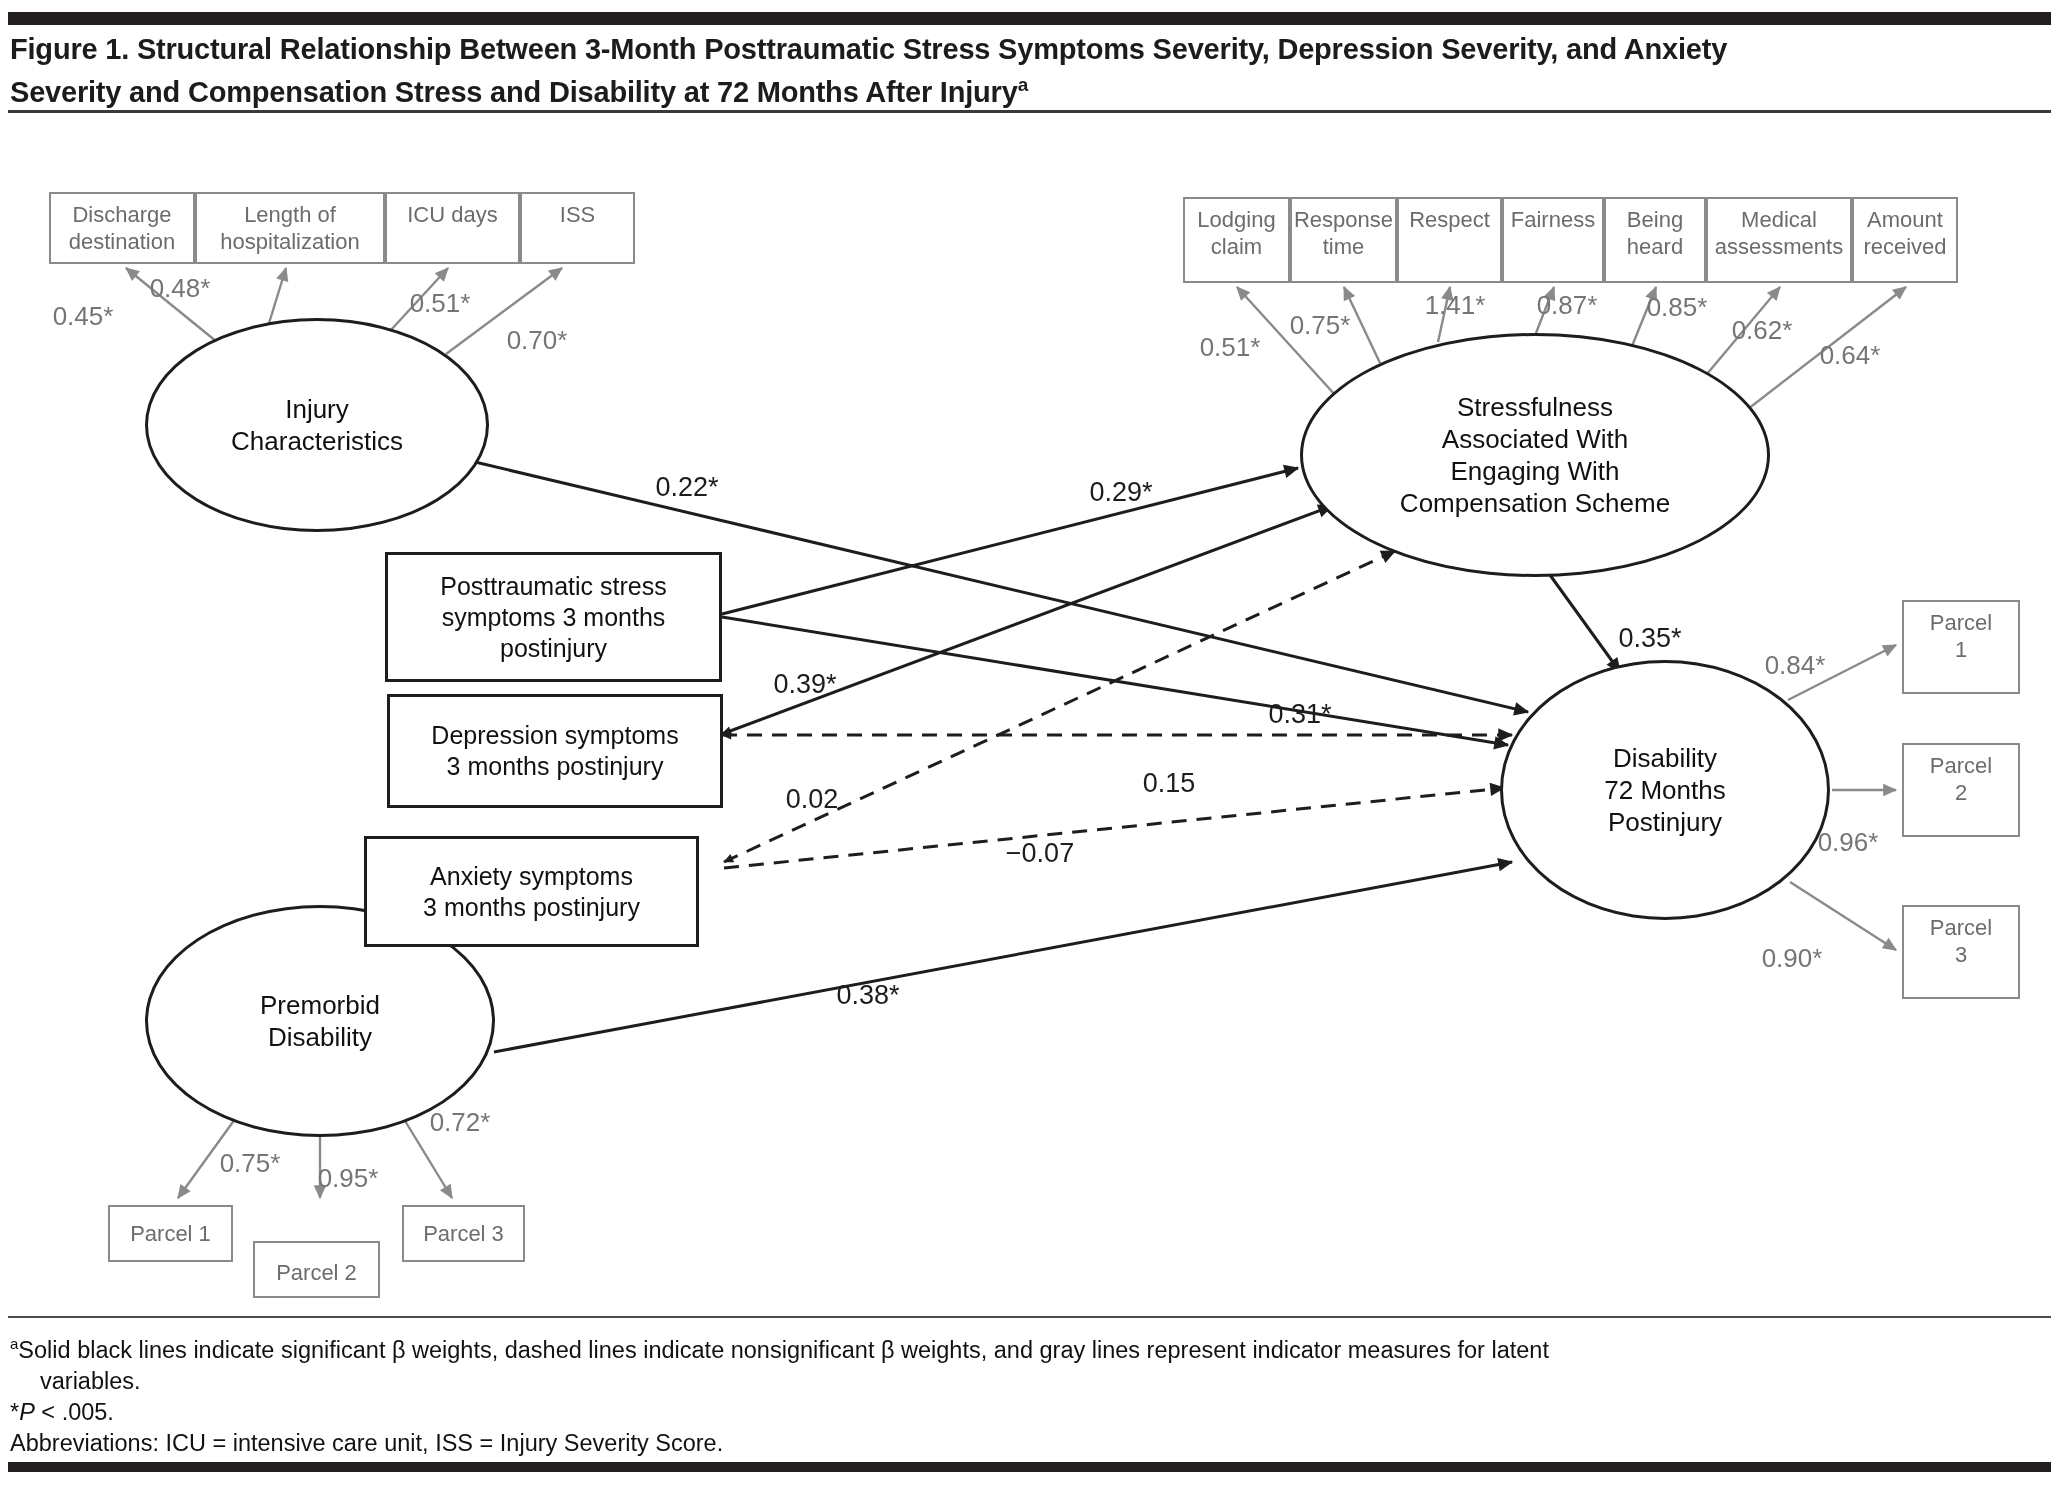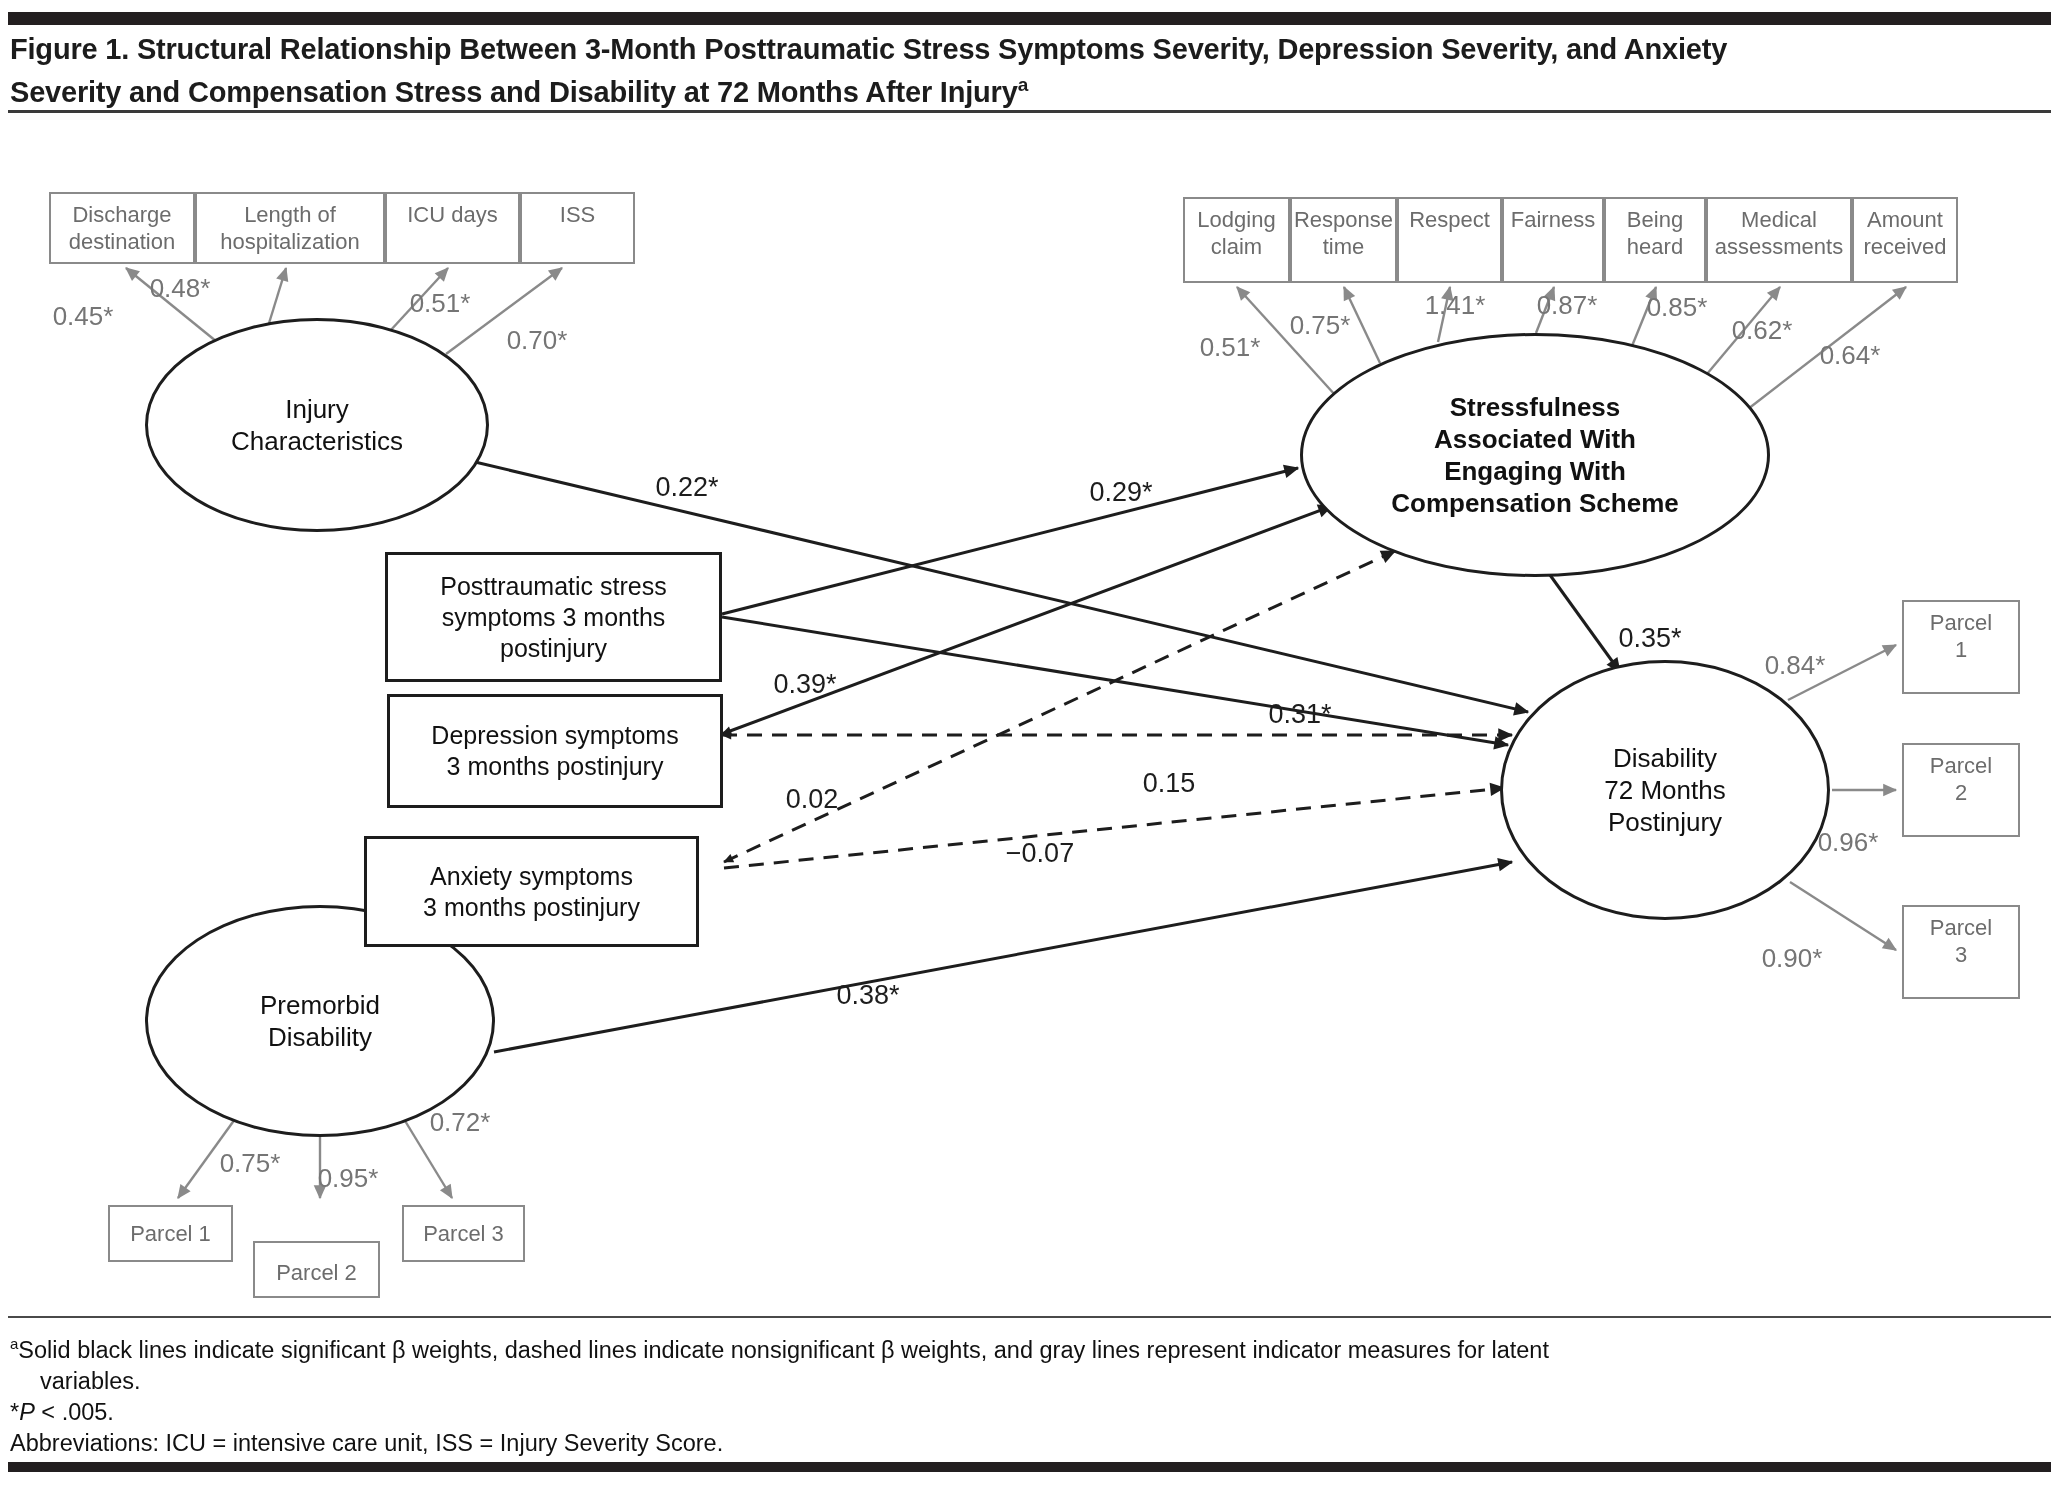--- a/index.html
+++ b/index.html
@@ -78,21 +78,21 @@
     <path d="M243,1108 L178,1198" marker-end="url(#mG)"></path>
     <path d="M320,1137 L320,1198" marker-end="url(#mG)"></path>
     <path d="M396,1106 L452,1198" marker-end="url(#mG)"></path>
   </g>
 </svg>
 
 <div class="node ellipse abs" style="left:145px;top:318px;width:344px;height:214px;">
   <span>Injury</span>
   <span>Characteristics</span>
 </div>
-<div class="node ellipse abs" style="left:1300px;top:333px;width:470px;height:244px;font-weight:bold;">
+<div class="node ellipse abs" style="left:1300px;top:333px;width:470px;height:244px;">
   <span>Stressfulness</span>
   <span>Associated With</span>
   <span>Engaging With</span>
   <span>Compensation Scheme</span>
 </div>
 <div class="node ellipse abs" style="left:1500px;top:660px;width:330px;height:260px;">
   <span>Disability</span>
   <span>72 Months</span>
   <span>Postinjury</span>
 </div>

